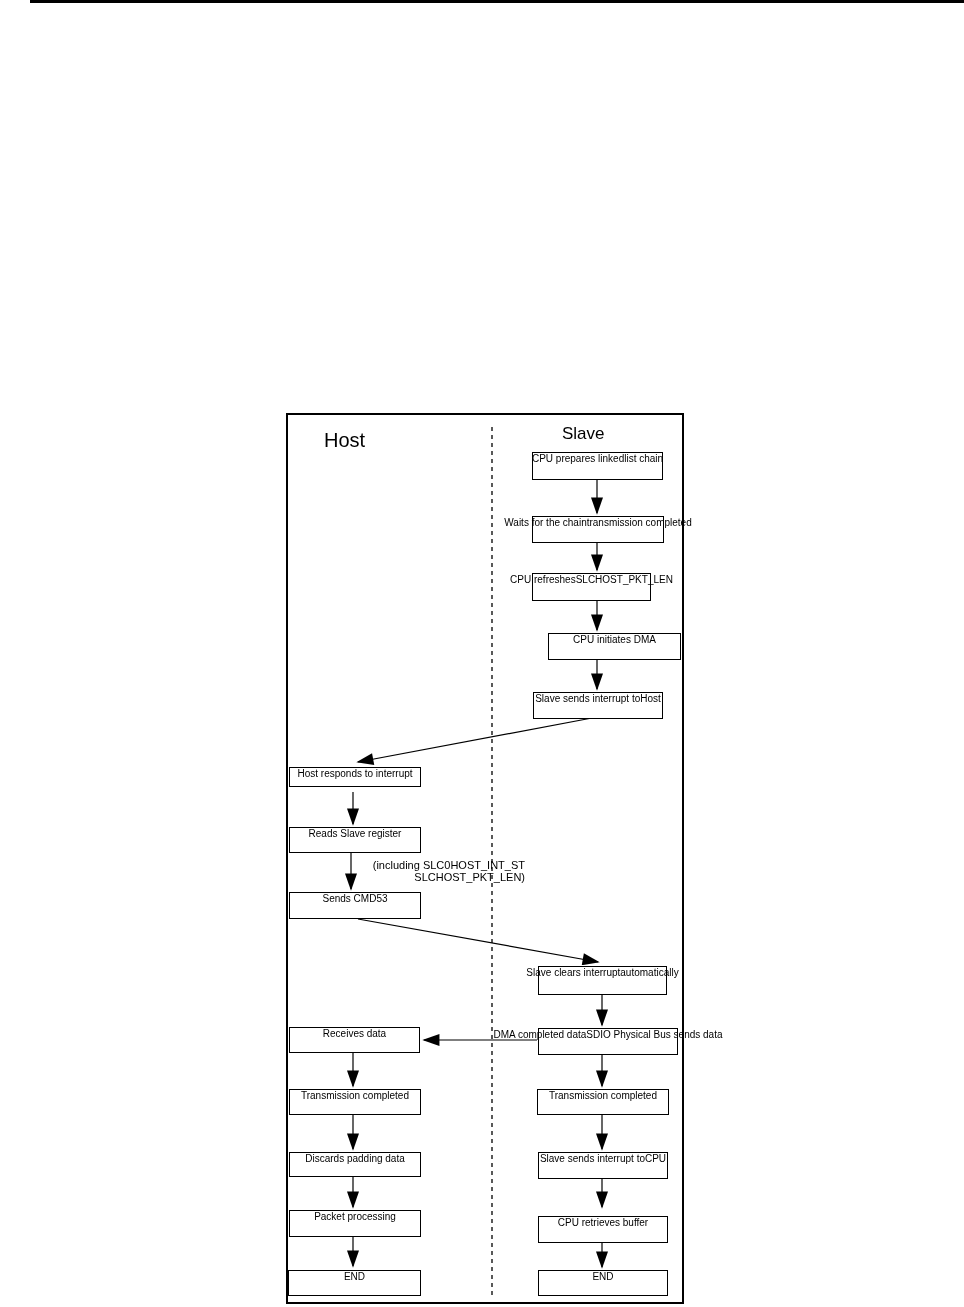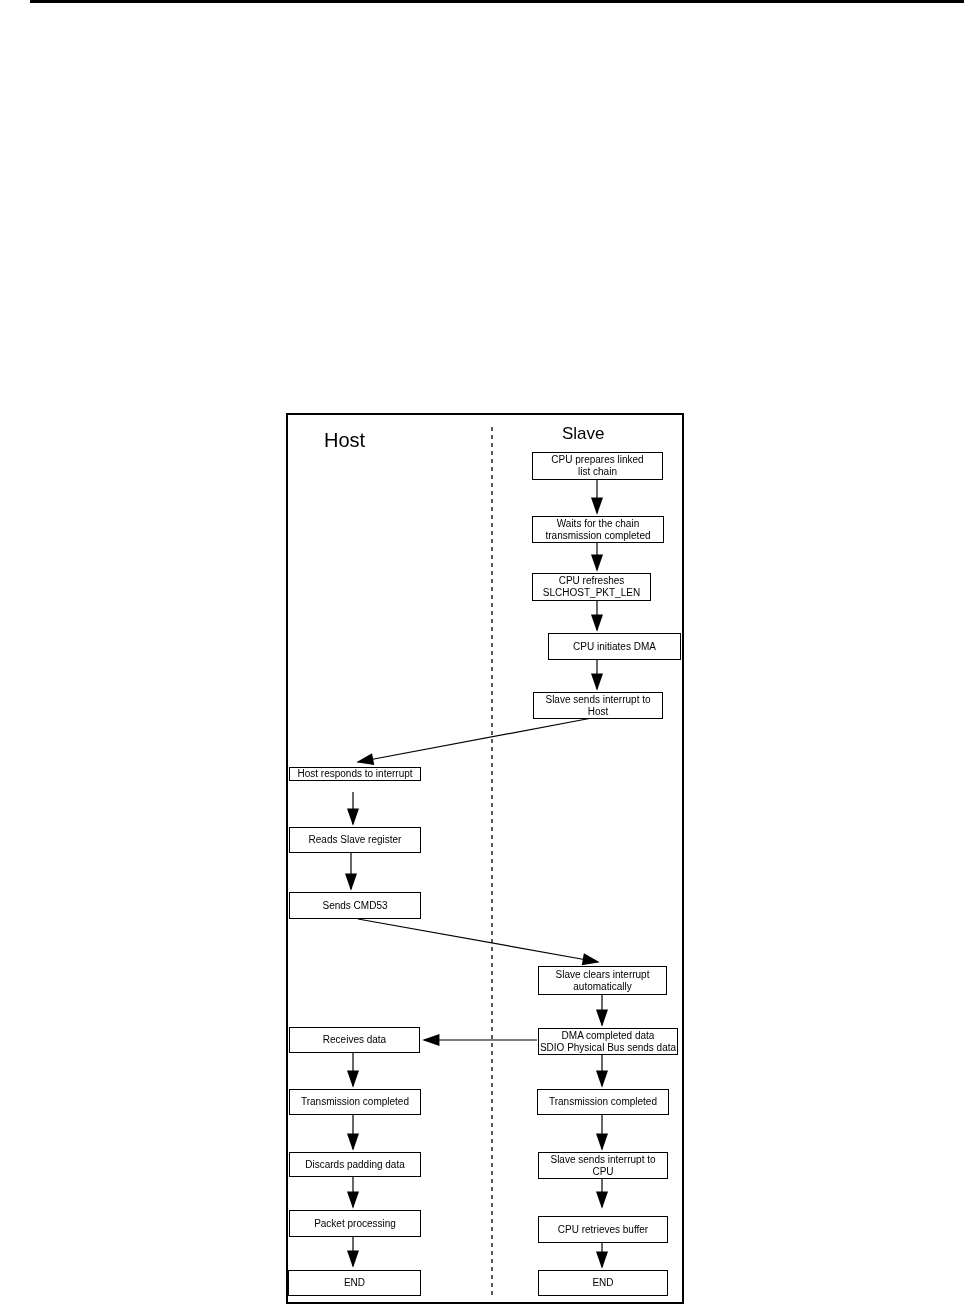--- a/index.html
+++ b/index.html
@@ -40,22 +40,22 @@
     white-space: nowrap;
   }
   #host-label  { left: 324px; top: 429px; font-size: 20px; }
   #slave-label { left: 562px; top: 424px; font-size: 17px; }
   .node {
     position: absolute;
     box-sizing: border-box;
     border: 1px solid #000000;
     background: #ffffff;
     display: flex;
-    flex-direction: column;
-    align-items: center;
+    flex-direction: row;
+    align-items: flex-start;
     justify-content: center;
     text-align: center;
     font-size: 10px;
     line-height: 12px;
     color: #000000;
     z-index: 2;
   }
   .node span { white-space: nowrap; }
   #annotation {
     position: absolute;
@@ -124,21 +124,21 @@
     <span>Slave sends interrupt to</span>
     <span>CPU</span>
   </div>
   <div class="node" style="left:538px;top:1216px;width:130px;height:27px">
     <span>CPU retrieves buffer</span>
   </div>
   <div class="node" style="left:538px;top:1270px;width:130px;height:26px">
     <span>END</span>
   </div>
 
-  <div class="node" style="left:289px;top:767px;width:132px;height:14px">
+  <div class="node" style="left:289px;top:767px;width:132px;height:20px">
     <span>Host responds to interrupt</span>
   </div>
   <div class="node" style="left:289px;top:827px;width:132px;height:26px">
     <span>Reads Slave register</span>
   </div>
   <div class="node" style="left:289px;top:892px;width:132px;height:27px">
     <span>Sends CMD53</span>
   </div>
   <div class="node" style="left:289px;top:1027px;width:131px;height:26px">
     <span>Receives data</span>
@@ -149,20 +149,24 @@
   <div class="node" style="left:289px;top:1152px;width:132px;height:25px">
     <span>Discards padding data</span>
   </div>
   <div class="node" style="left:289px;top:1210px;width:132px;height:27px">
     <span>Packet processing</span>
   </div>
   <div class="node" style="left:288px;top:1270px;width:133px;height:26px">
     <span>END</span>
   </div>
 
+  <div id="annotation">
+    <div>(including SLC0HOST_INT_ST</div>
+    <div>SLCHOST_PKT_LEN)</div>
+  </div>
 
   <svg id="arrow-layer" width="964" height="1307" viewBox="0 0 964 1307" xmlns="http://www.w3.org/2000/svg">
     <defs>
       <marker id="ah" viewBox="0 0 10 7" refX="9" refY="3.5" markerWidth="15" markerHeight="10" orient="auto">
         <path d="M0,0 L10,3.5 L0,7 Z" fill="#000000"></path>
       </marker>
     </defs>
 
     <line x1="492" y1="427" x2="492" y2="1299" stroke="#000000" stroke-width="1.3" stroke-dasharray="4 4"></line>
 

